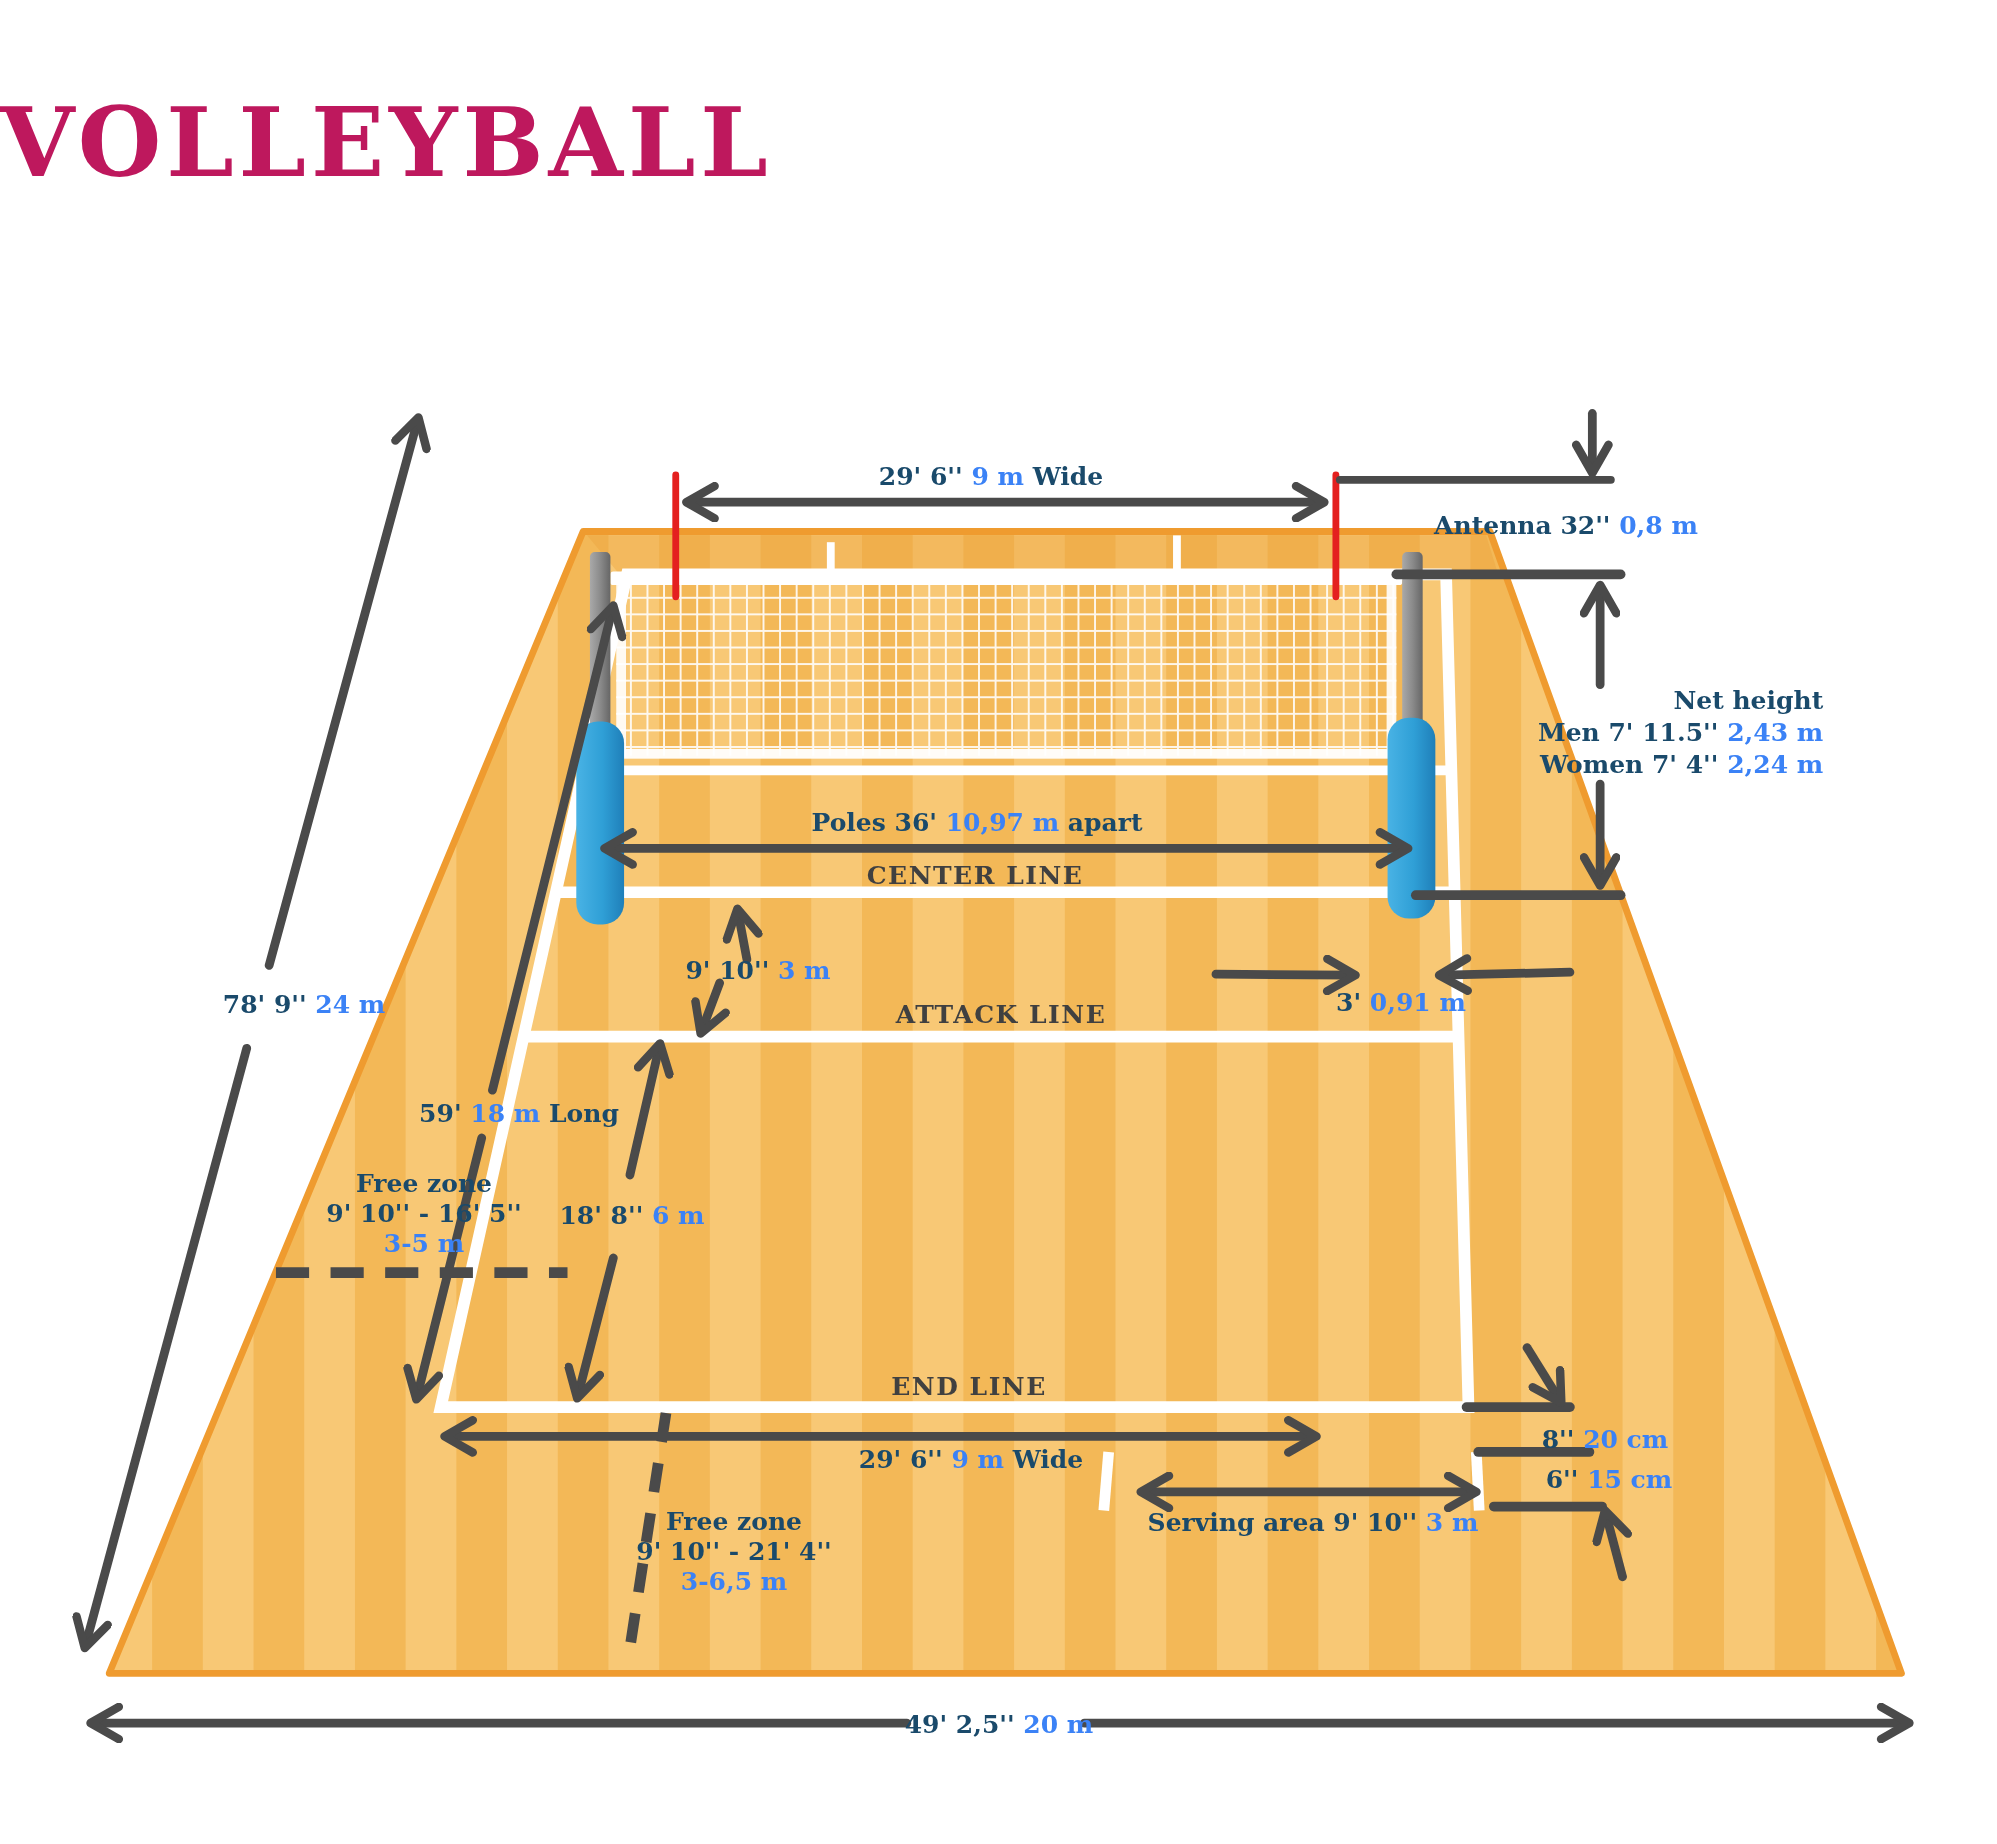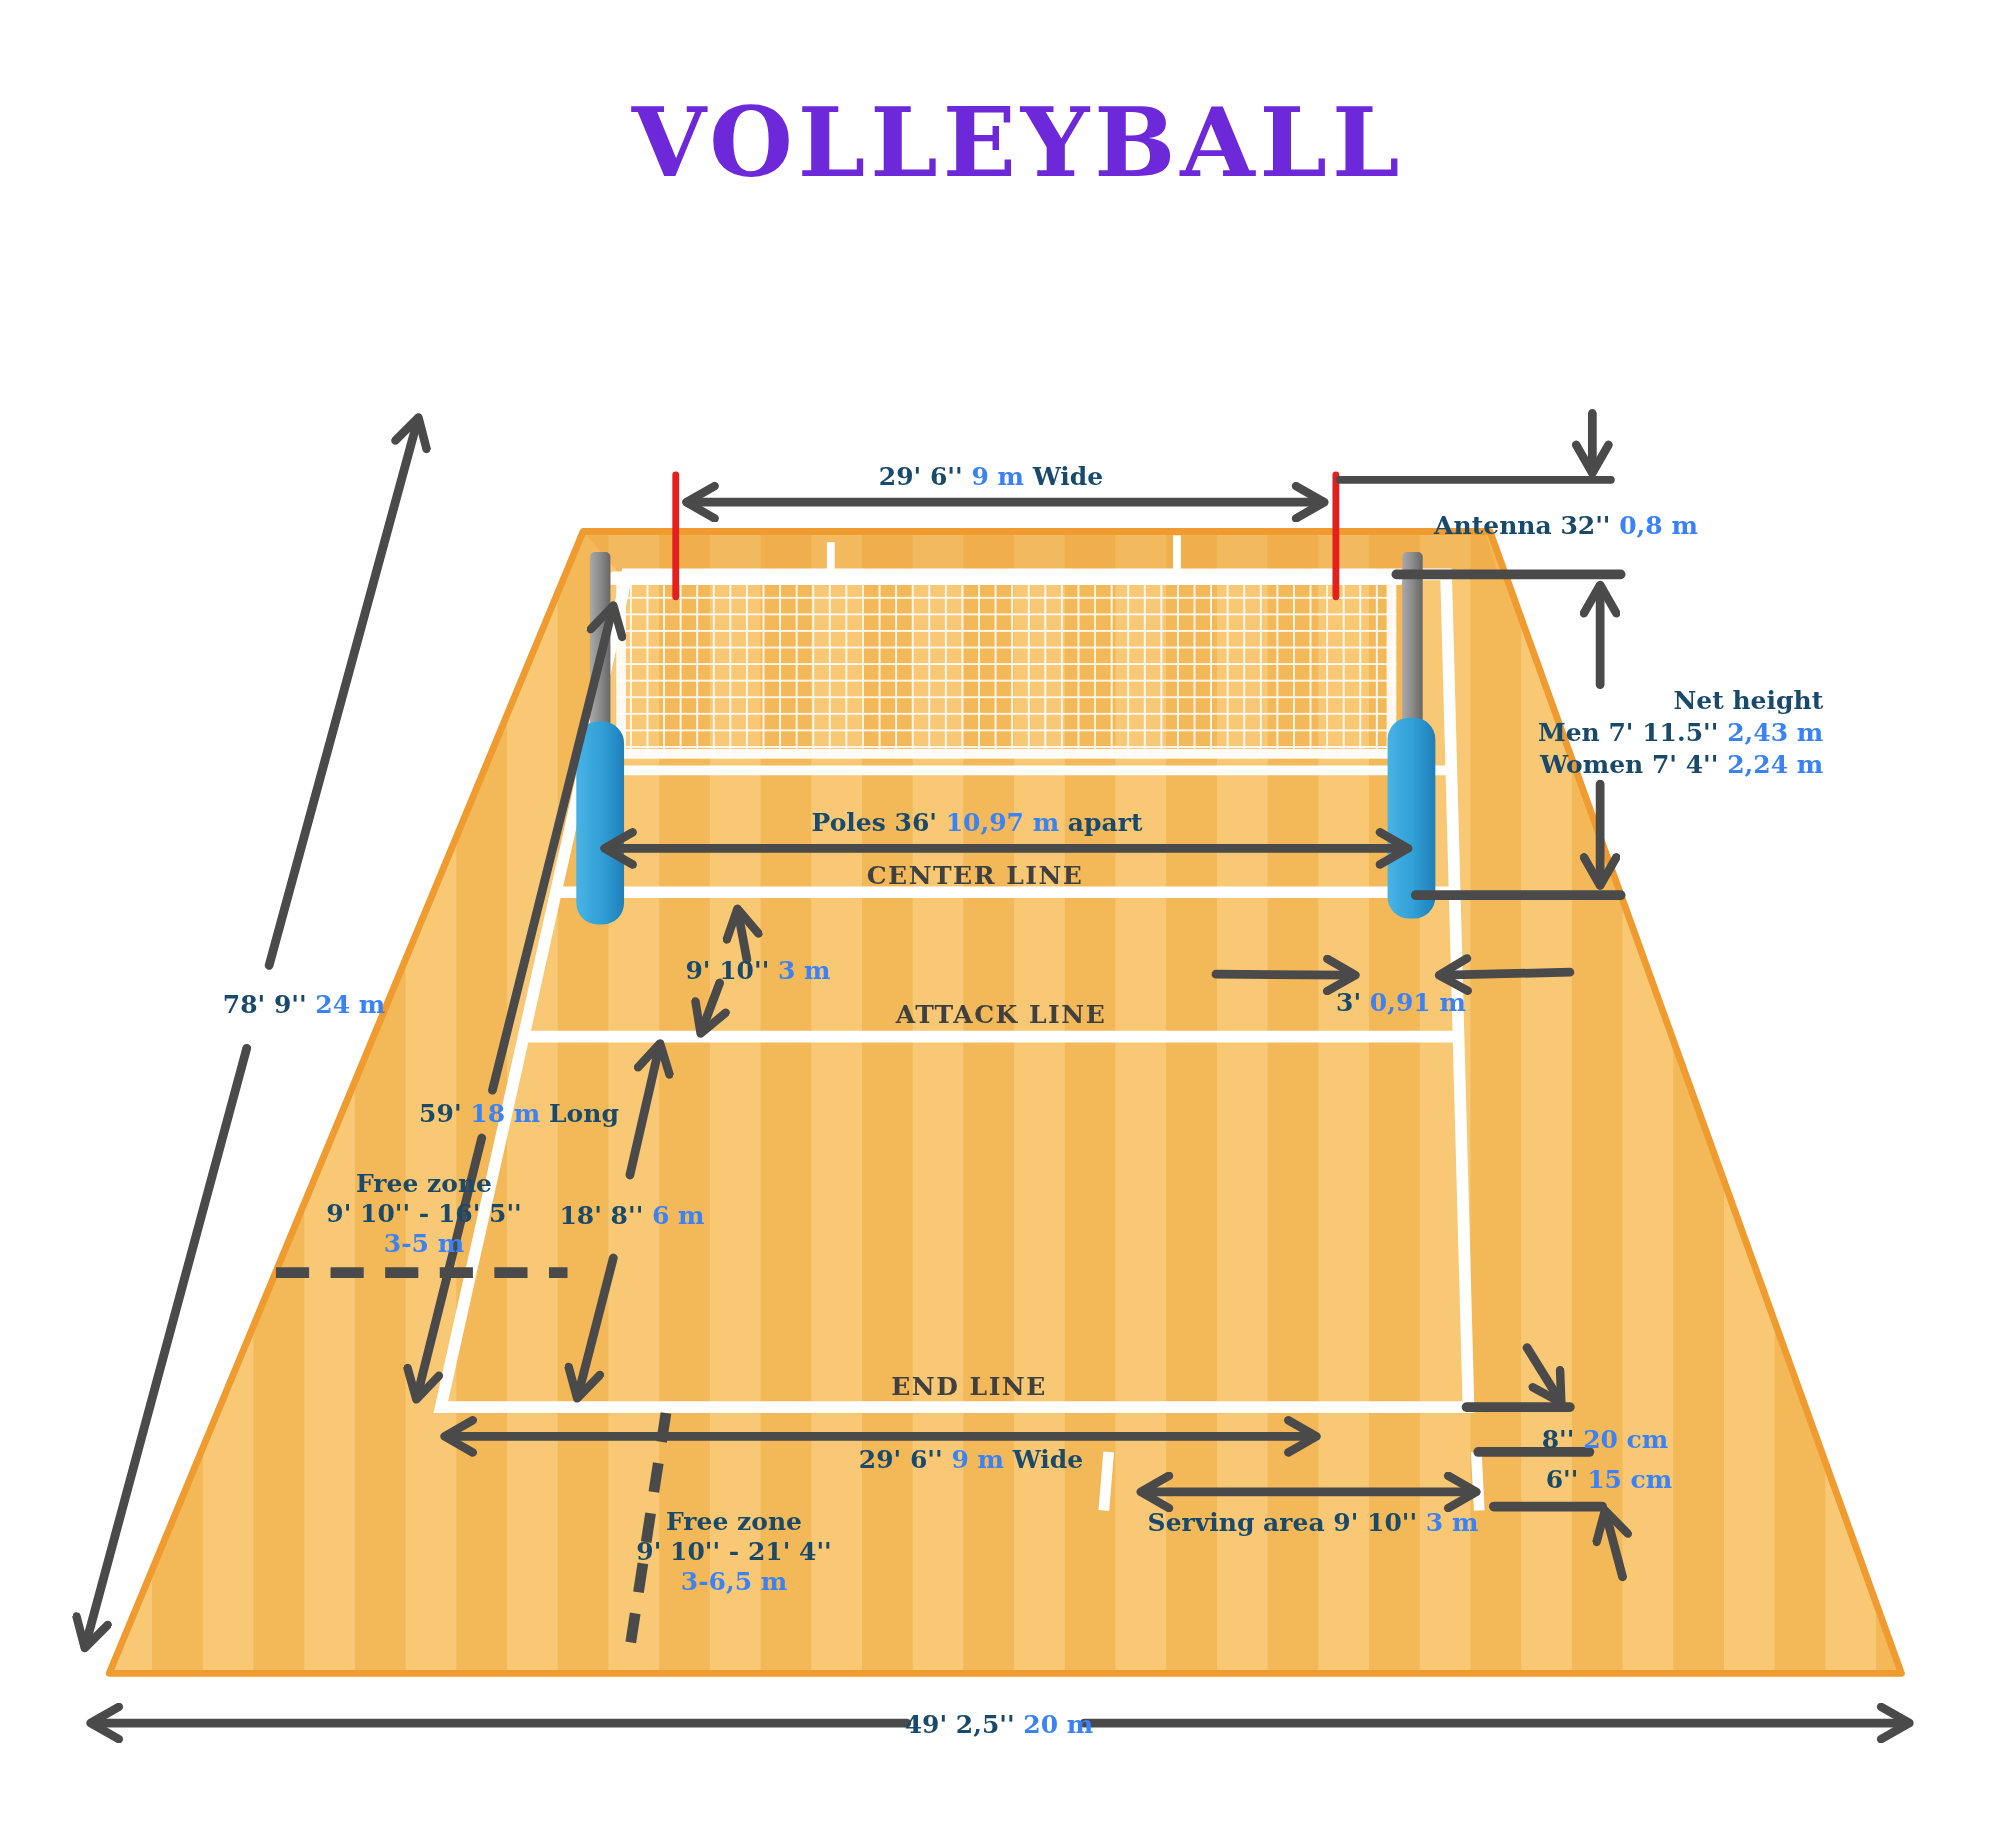--- a/index.html
+++ b/index.html
@@ -1,20 +1,20 @@
 <!DOCTYPE html>
 <html><head>
 <meta charset="utf-8">
 <style>
   html,body{margin:0;padding:0;background:#ffffff;}
   .stage{position:relative;width:1997px;height:1844px;background:#ffffff;overflow:hidden;
          font-family:"DejaVu Serif","Liberation Serif",serif;}
   .stage svg{position:absolute;left:0;top:0;}
-  .title{position:absolute;left:0;right:0;top:94px;text-align:center;
-         font-weight:bold;font-size:96px;line-height:1.02;letter-spacing:4.9px;color:#6d28d9;padding-left:39px;}
+  .title{position:absolute;left:0;right:0;top:94px;text-align:left;
+         font-weight:bold;font-size:96px;line-height:1.02;letter-spacing:4.9px;color:#be185d;}
   .lbl{position:absolute;transform:translate(-50%,-50%);white-space:nowrap;text-align:center;
        font-weight:bold;font-size:25px;line-height:30px;color:#1a4a6b;}
   .lbl .m{color:#3b82f6;}
   .lbl.orange{color:#404040;font-size:25px;letter-spacing:1.5px;}
   .lbl.block{transform:none;text-align:right;line-height:32px;}
 </style>
 </head>
 <body>
 
 <div class="stage">

